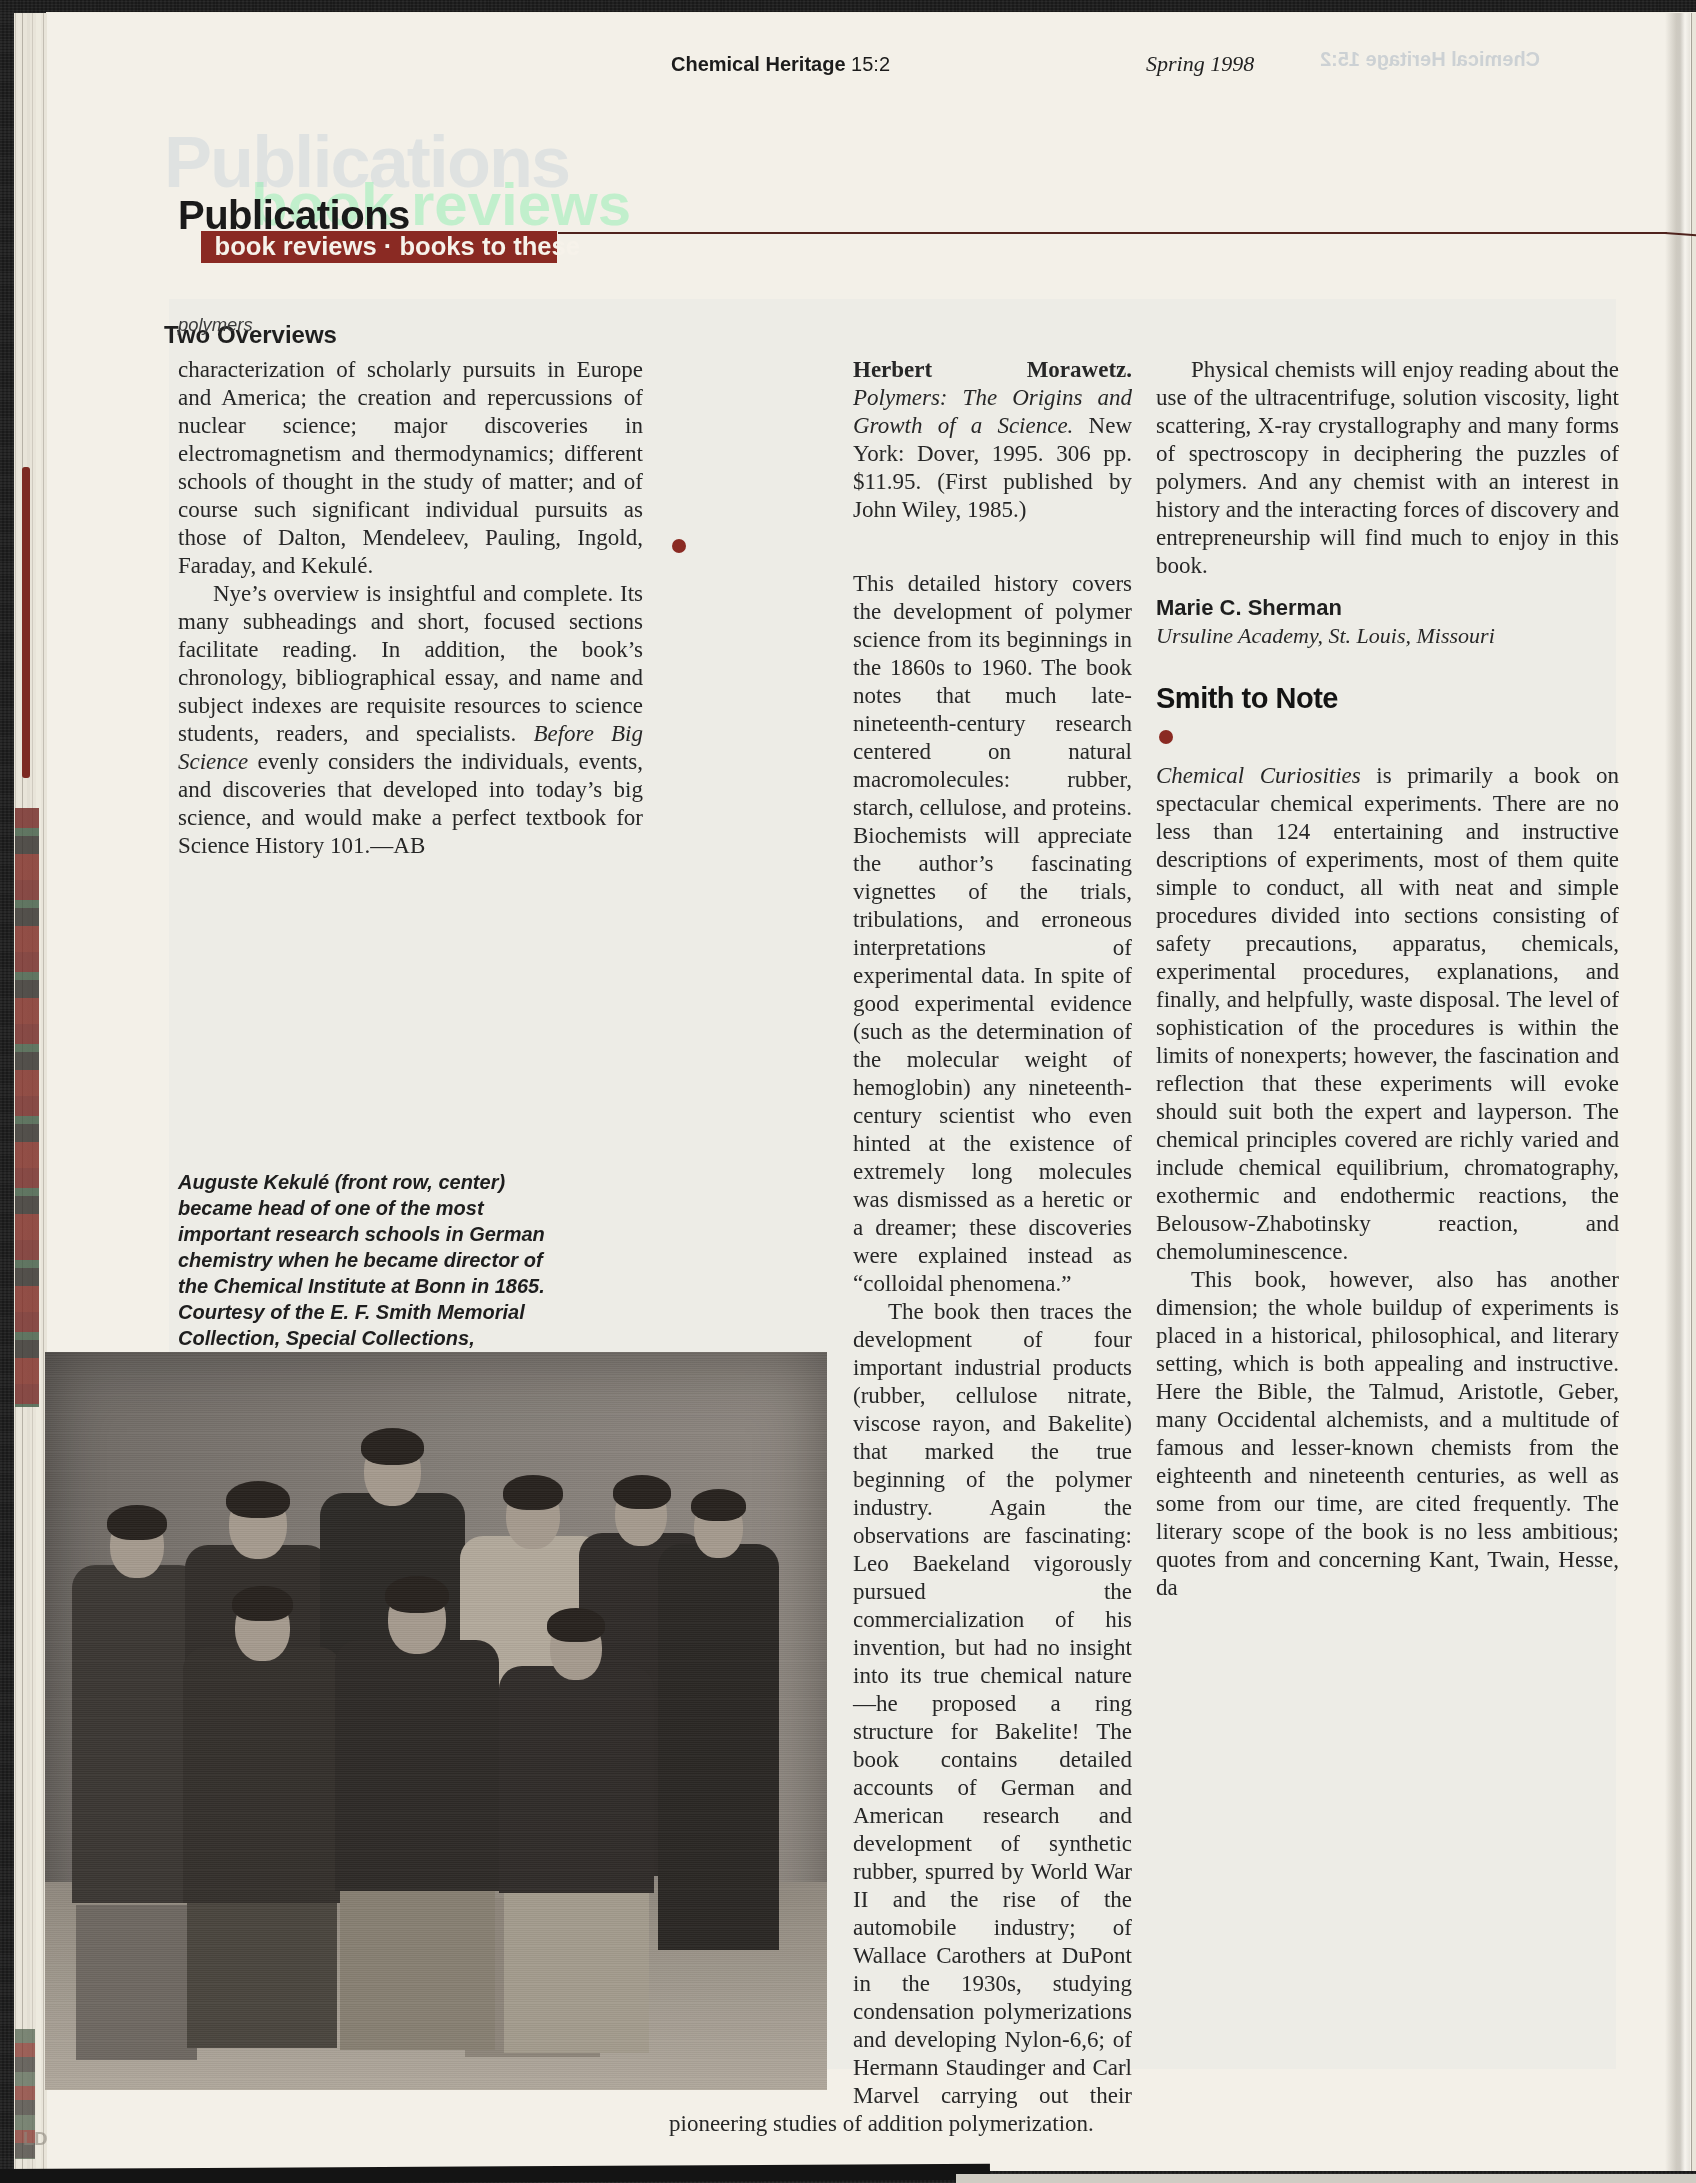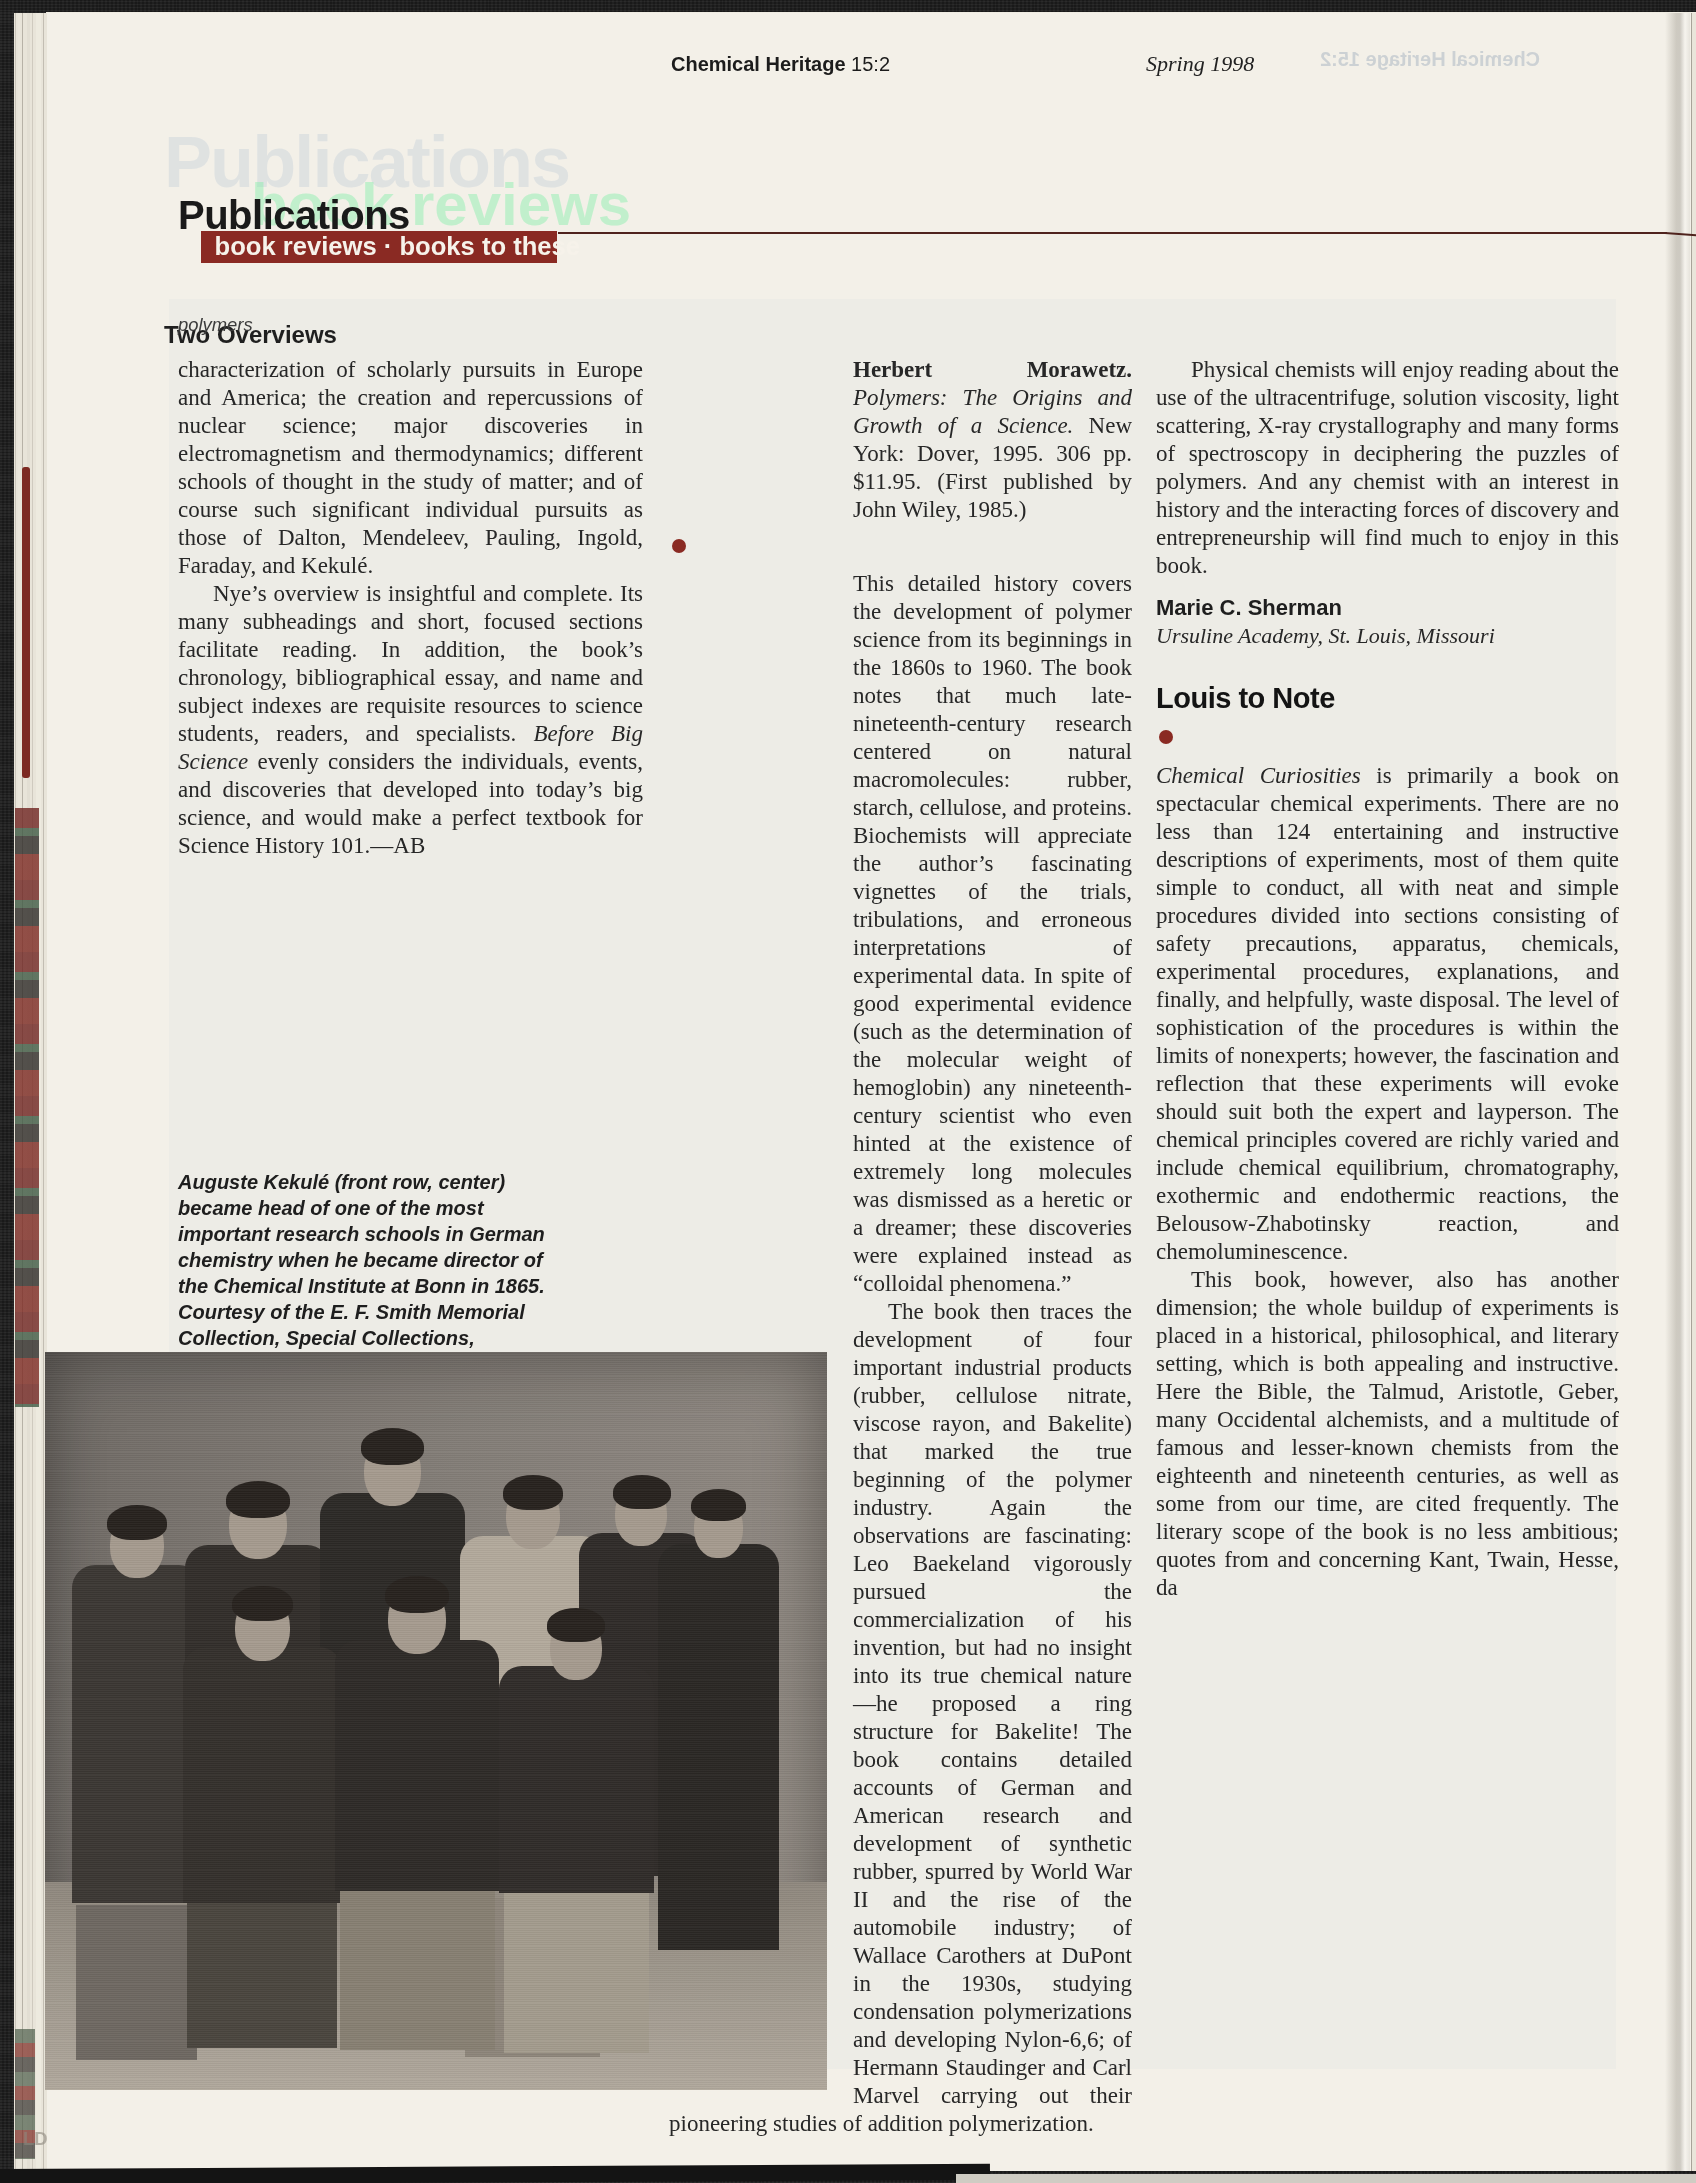--- a/index.html
+++ b/index.html
@@ -192,18 +192,18 @@
   <p><span class="cit-author">Herbert Morawetz. </span><span class="ital">Polymers: The Origins and Growth of a Science. </span><span>New York: Dover, 1995. 306 pp. $11.95. (First published by John Wiley, 1985.)</span></p>
   <div class="bullet"></div>
   <p>This detailed history covers the development of polymer science from its beginnings in the 1860s to 1960. The book notes that much late-nineteenth-century research centered on natural macromolecules: rubber, starch, cellulose, and proteins. Biochemists will appreciate the author’s fascinating vignettes of the trials, tribulations, and erroneous interpretations of experimental data. In spite of good experimental evidence (such as the determination of the molecular weight of hemoglobin) any nineteenth-century scientist who even hinted at the existence of extremely long molecules was dismissed as a heretic or a dreamer; these discoveries were explained instead as “colloidal phenomena.”</p>
   <p class="indent">The book then traces the development of four important industrial products (rubber, cellulose nitrate, viscose rayon, and Bakelite) that marked the true beginning of the polymer industry. Again the observations are fascinating: Leo Baekeland vigorously pursued the commercialization of his invention, but had no insight into its true chemical nature—he proposed a ring structure for Bakelite! The book contains detailed accounts of German and American research and development of synthetic rubber, spurred by World War II and the rise of the automobile industry; of Wallace Carothers at DuPont in the 1930s, studying condensation polymerizations and developing Nylon-6,6; of Hermann Staudinger and Carl Marvel carrying out their pioneering studies of addition polymerization.</p>
 </div>
 
 <div class="col" id="col3">
   <p class="indent">Physical chemists will enjoy reading about the use of the ultracentrifuge, solution viscosity, light scattering, X-ray crystallography and many forms of spectroscopy in deciphering the puzzles of polymers. And any chemist with an interest in history and the interacting forces of discovery and entrepreneurship will find much to enjoy in this book.</p>
   <div class="reviewer">Marie C. Sherman</div>
   <div class="affil">Ursuline Academy, St. Louis, Missouri</div>
-  <div class="note-head">Louis to Note</div>
+  <div class="note-head">Smith to Note</div>
   <div class="bullet"></div>
   <p><span class="ital">Chemical Curiosities</span><span> is primarily a book on spectacular chemical experiments. There are no less than 124 entertaining and instructive descriptions of experiments, most of them quite simple to conduct, all with neat and simple procedures divided into sections consisting of safety precautions, apparatus, chemicals, experimental procedures, explanations, and finally, and helpfully, waste disposal. The level of sophistication of the procedures is within the limits of nonexperts; however, the fascination and reflection that these experiments will evoke should suit both the expert and layperson. The chemical principles covered are richly varied and include chemical equilibrium, chromatography, exothermic and endothermic reactions, the Belousow-Zhabotinsky reaction, and chemoluminescence.</span></p>
   <p class="indent">This book, however, also has another dimension; the whole buildup of experiments is placed in a historical, philosophical, and literary setting, which is both appealing and instructive. Here the Bible, the Talmud, Aristotle, Geber, many Occidental alchemists, and a multitude of famous and lesser-known chemists from the eighteenth and nineteenth centuries, as well as some from our time, are cited frequently. The literary scope of the book is no less ambitious; quotes from and concerning Kant, Twain, Hesse, da</p>
 </div>
 
 
 </body></html>

